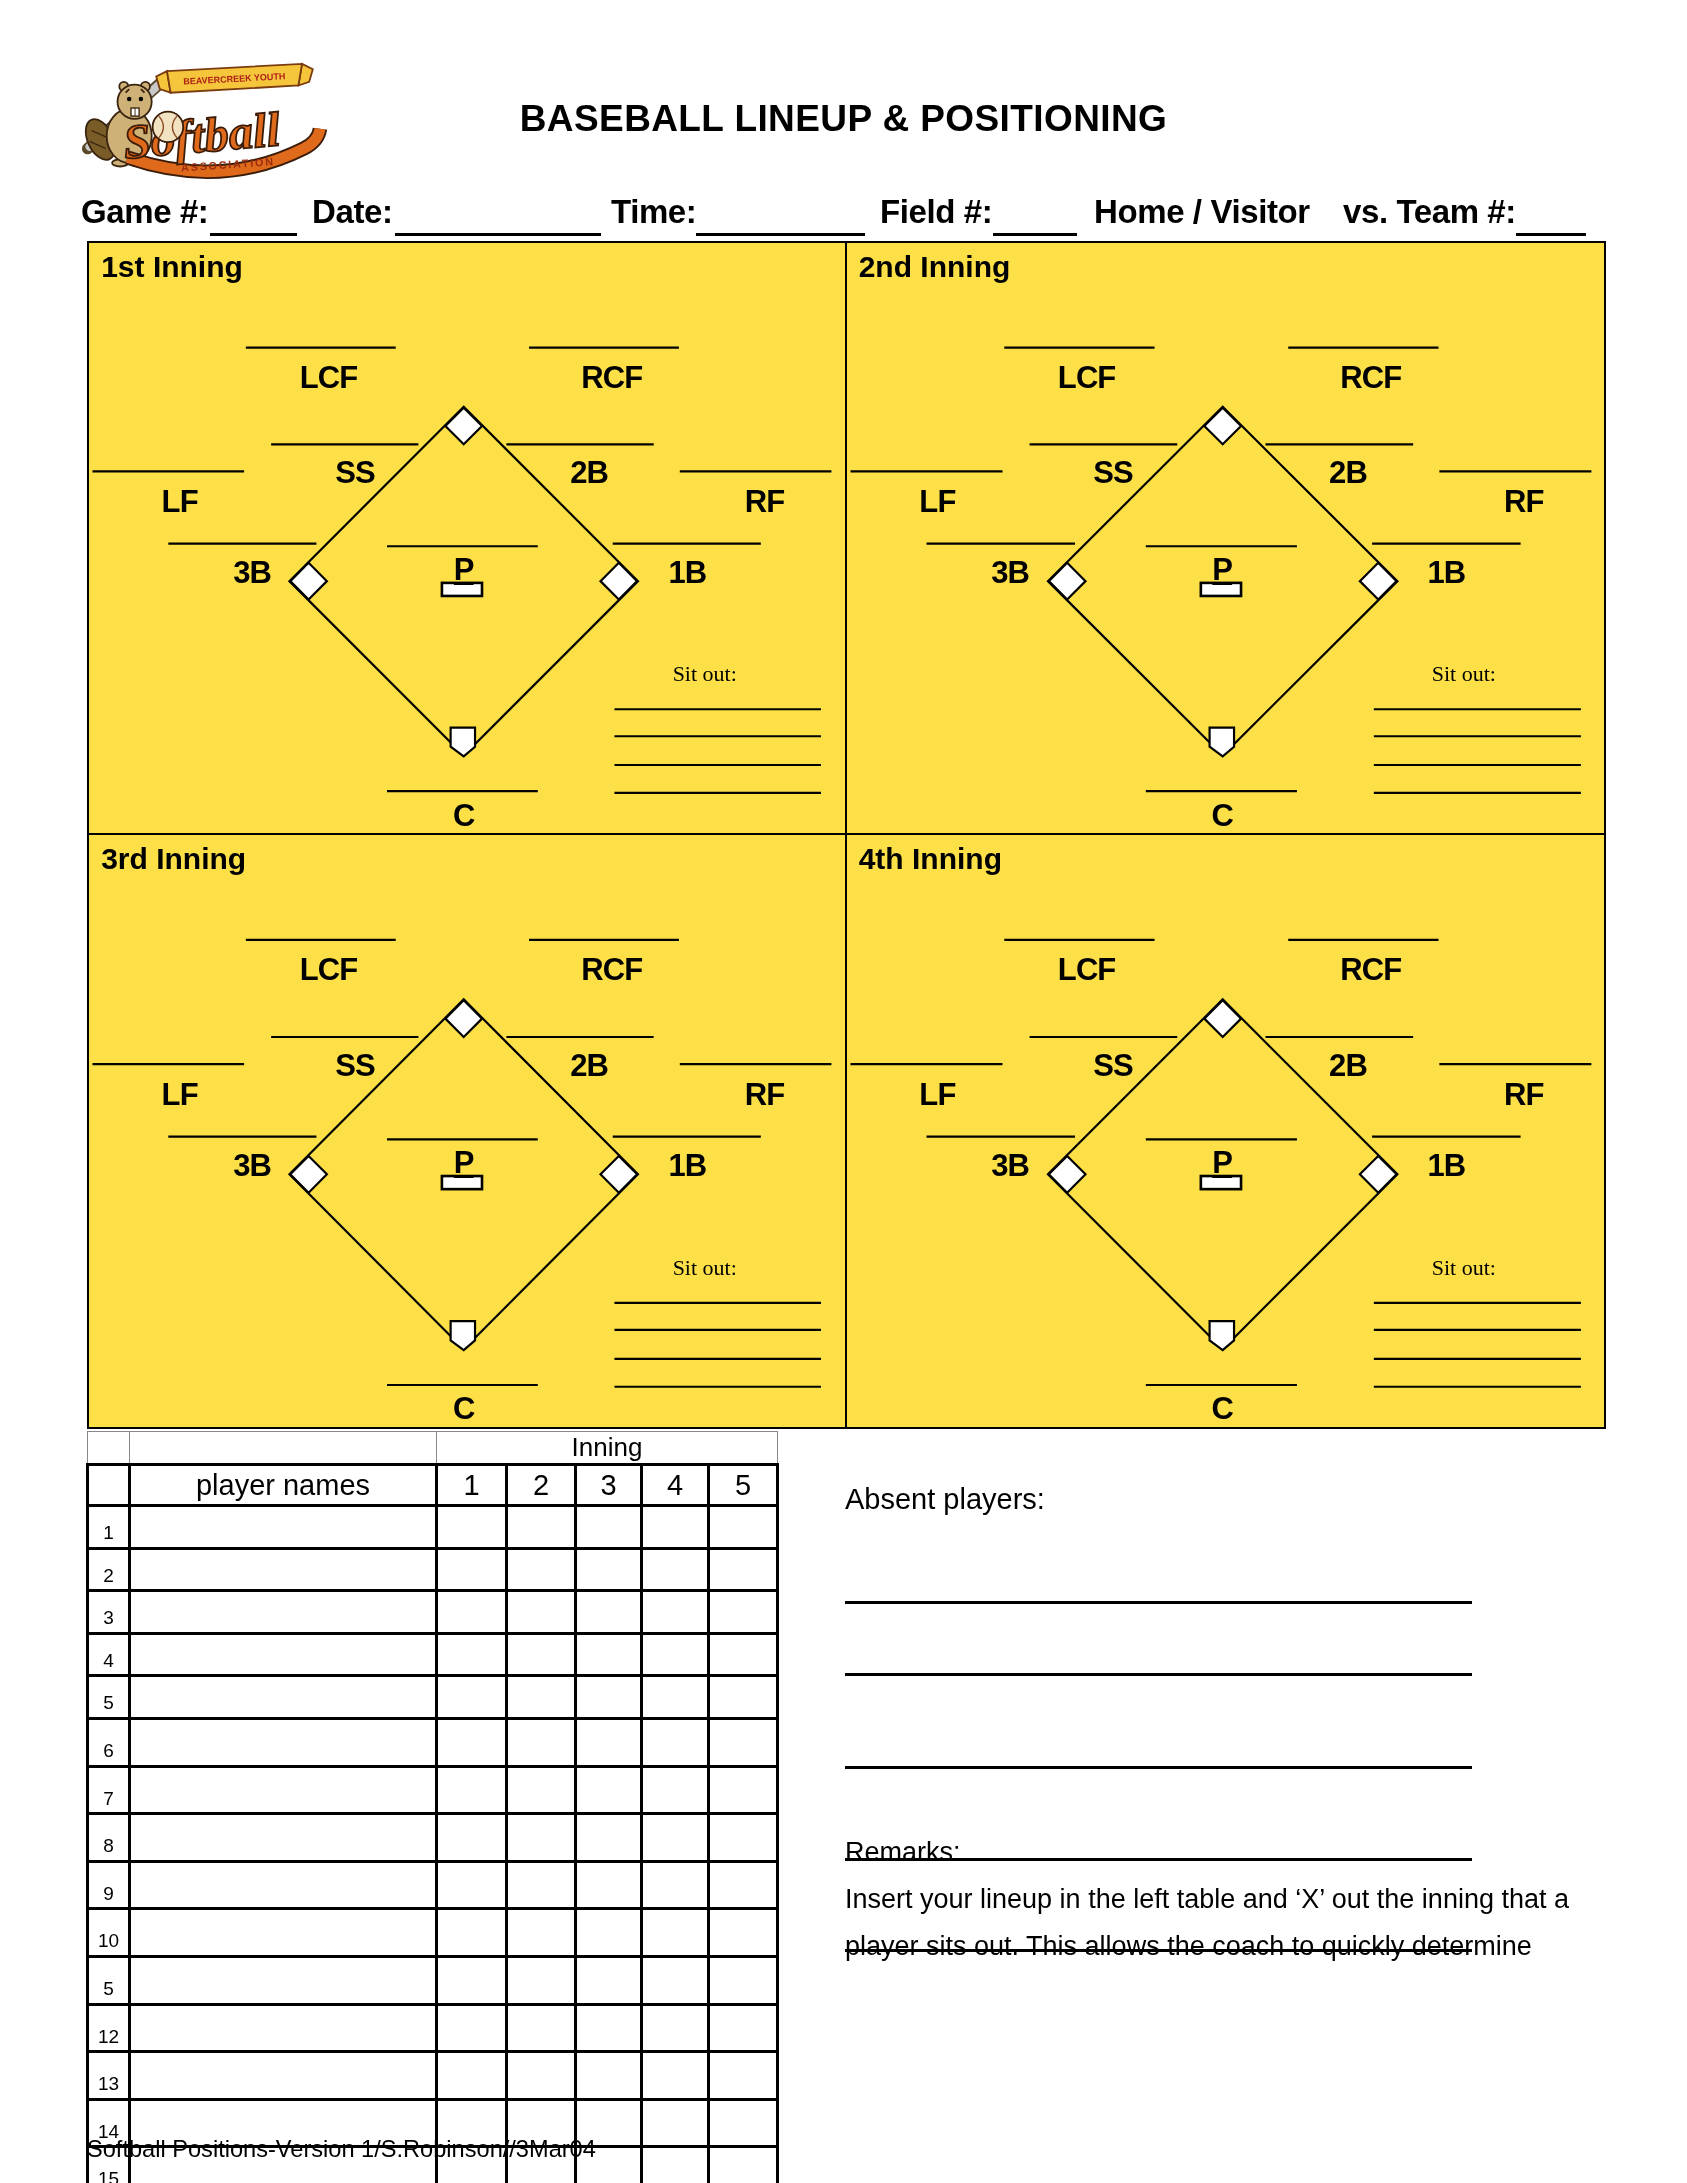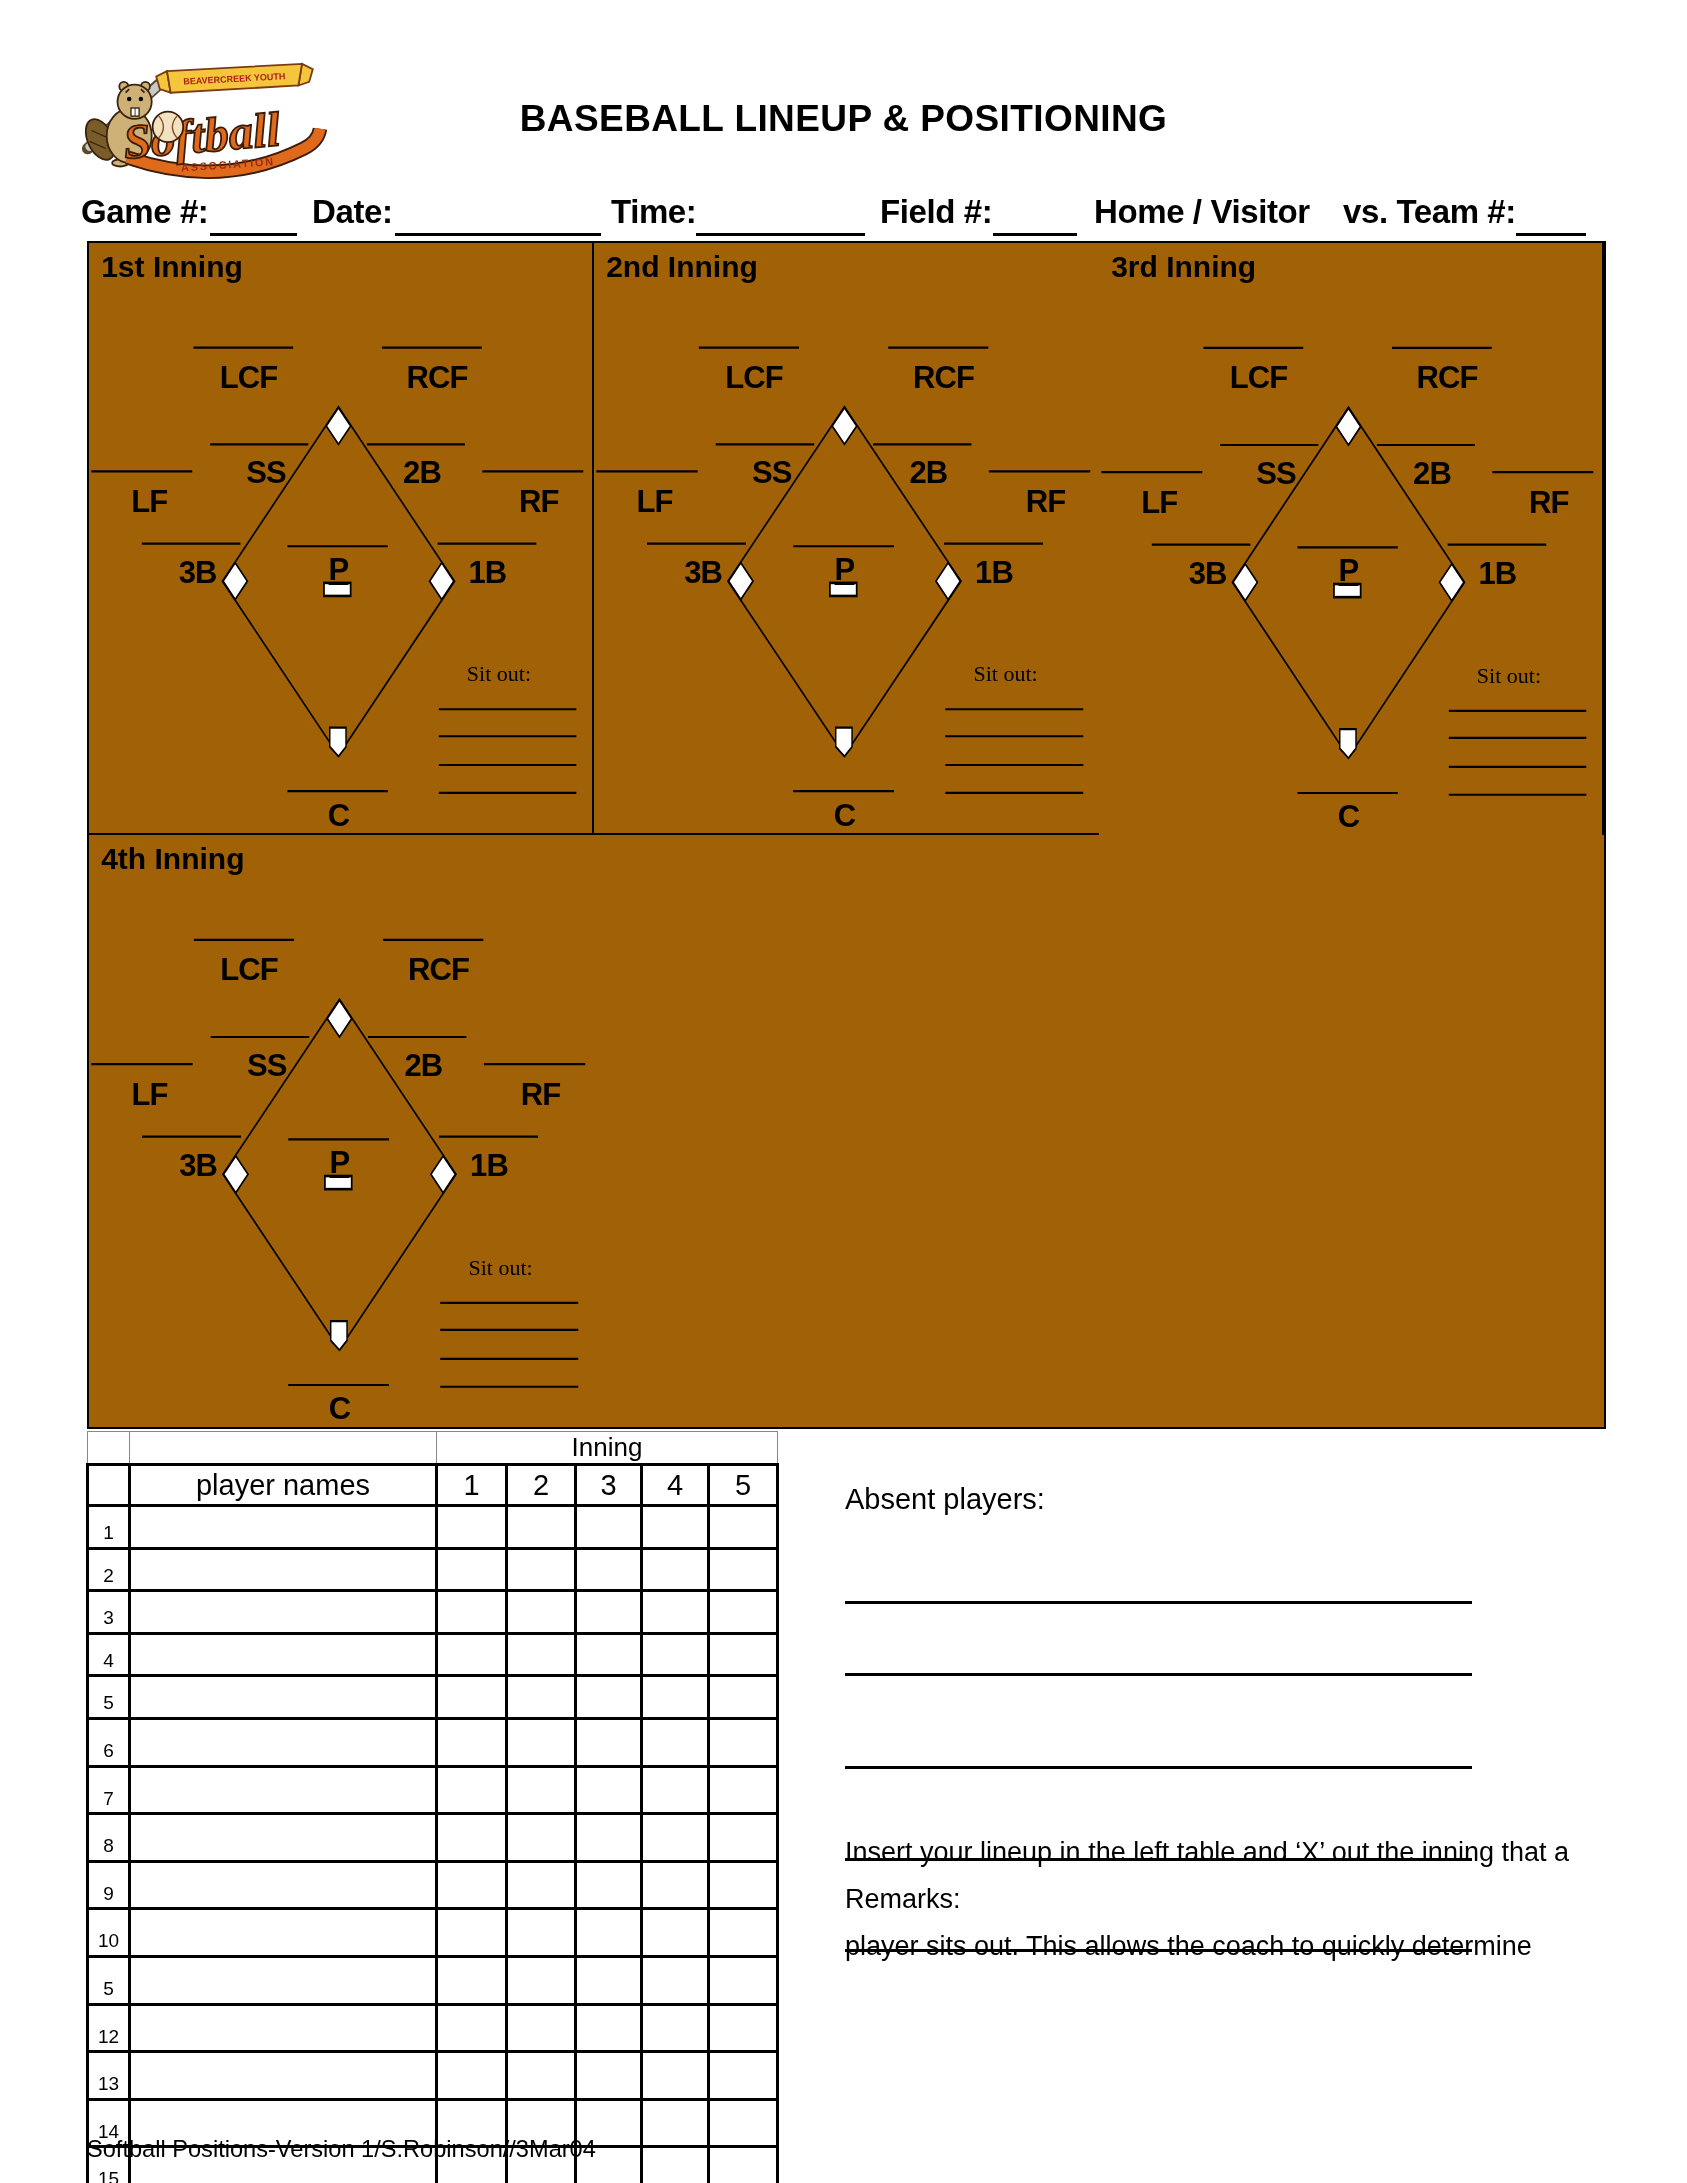--- a/index.html
+++ b/index.html
@@ -15,22 +15,22 @@
     font-size:37px;font-weight:bold;letter-spacing:0.4px;
   }
   
   .headerline{position:absolute;left:0;top:173px;width:1687px;height:79px;margin-top:20px;}
   .hl{position:absolute;top:0;font-size:33px;font-weight:bold;letter-spacing:-0.4px;white-space:nowrap;}
   .hblank{position:absolute;top:5.2px;height:35px;border-bottom:3.5px solid #000;}
   .circleone{position:absolute;font-size:21px;font-weight:normal;text-align:center;}
   
   .grid{
     position:absolute;left:87px;top:241px;width:1515px;height:1184px;
-    border:2.6px solid #000;display:grid;grid-template-columns:1fr 1fr 1fr;grid-template-rows:1fr 1fr;
-    background:#a16207;
+    border:2.6px solid #000;display:grid;grid-template-columns:1fr 1fr;grid-template-rows:1fr 1fr;
+    background:#fde047;
   }
   .quad{position:relative;}
   .quad:nth-child(odd){border-right:2.6px solid #000;}
   .quad:nth-child(-n+2){border-bottom:2.6px solid #000;}
   .qtitle{position:absolute;left:12.2px;top:7px;font-size:30px;font-weight:bold;}
   .field{position:absolute;left:0;top:0;width:100%;height:100%;}
   .pos{
     position:absolute;transform:translateX(-50%);
     font-size:31px;font-weight:bold;letter-spacing:-0.9px;white-space:nowrap;
   }
@@ -451,21 +451,21 @@
   </table>
 
   <div class="absent-label">Absent players:</div>
   <div class="aline" style="top:1601px"></div>
   <div class="aline" style="top:1673px"></div>
   <div class="aline" style="top:1766px"></div>
   <div class="aline" style="top:1858px"></div>
   <div class="aline" style="top:1949px"></div>
 
   <div class="remarks">
+    <div>Remarks:</div>
     <div>Insert your lineup in the left table and ‘X’ out the inning that a</div>
-    <div>Remarks:</div>
     <div>player sits out.  This allows the coach to quickly determine</div>
   </div>
 
   <div class="footer">Softball Positions-Version 1/S.Robinson//3Mar04</div>
 
 </div>
 
 
 </body></html>

